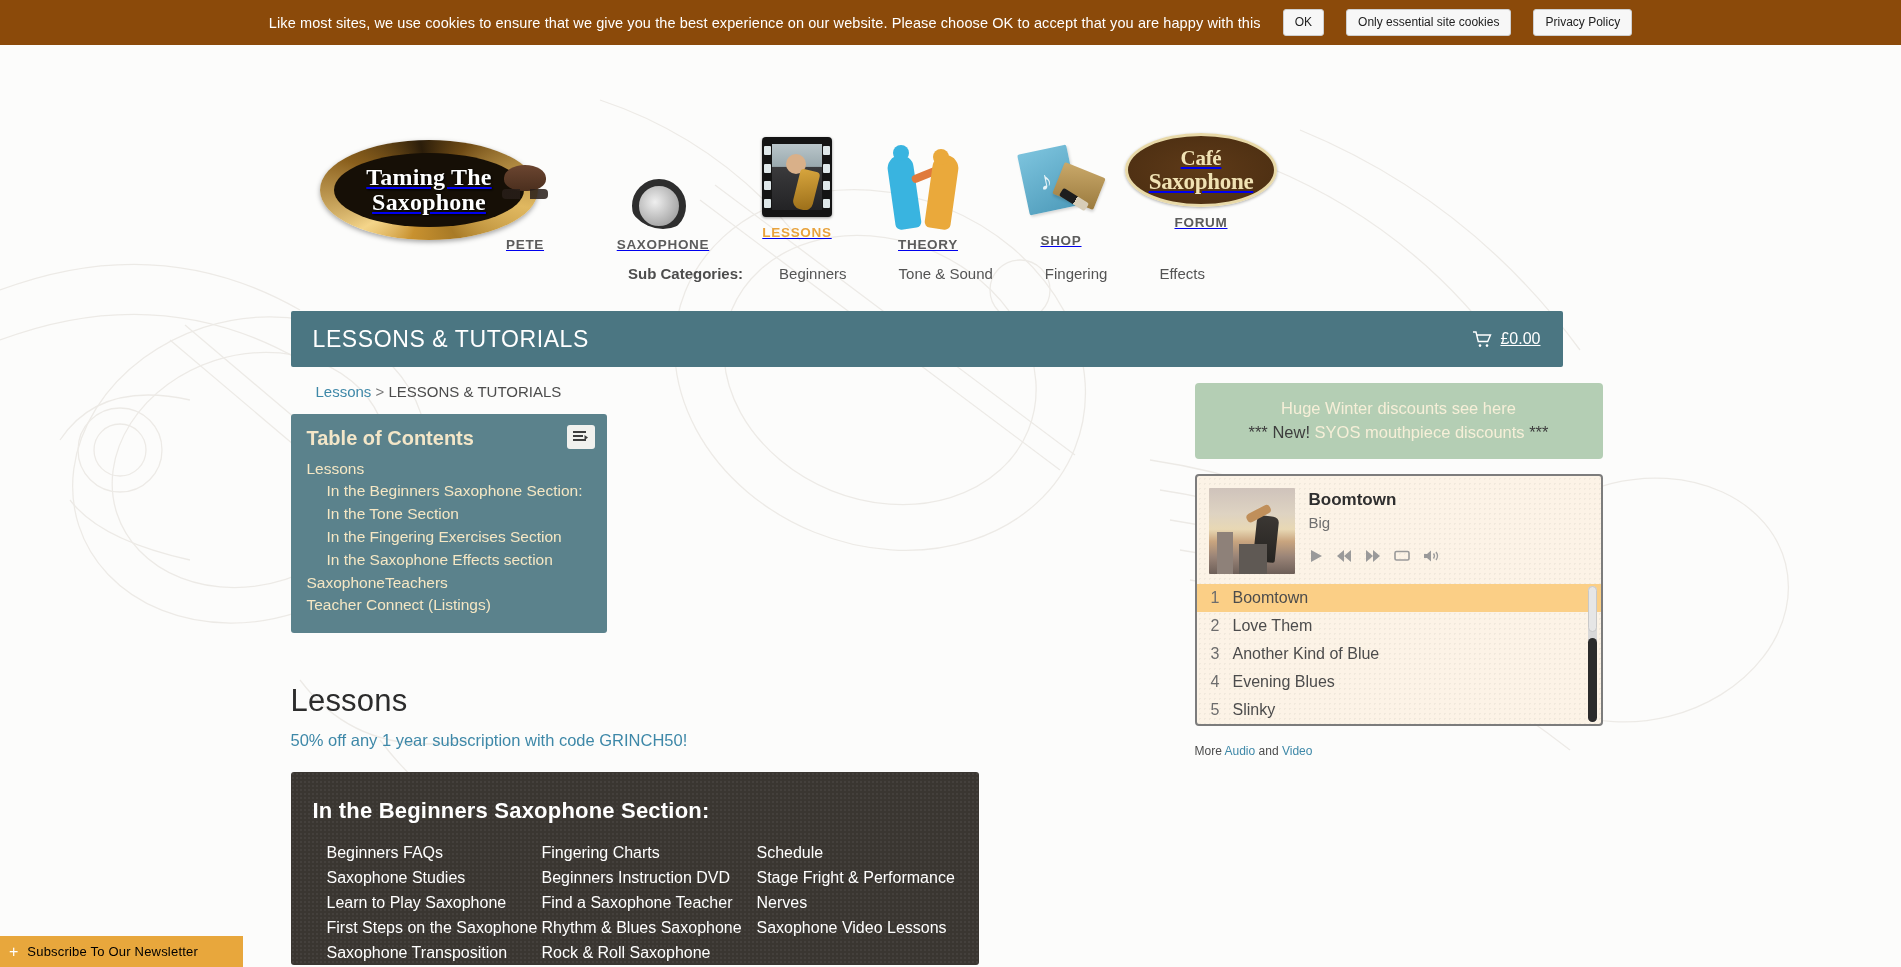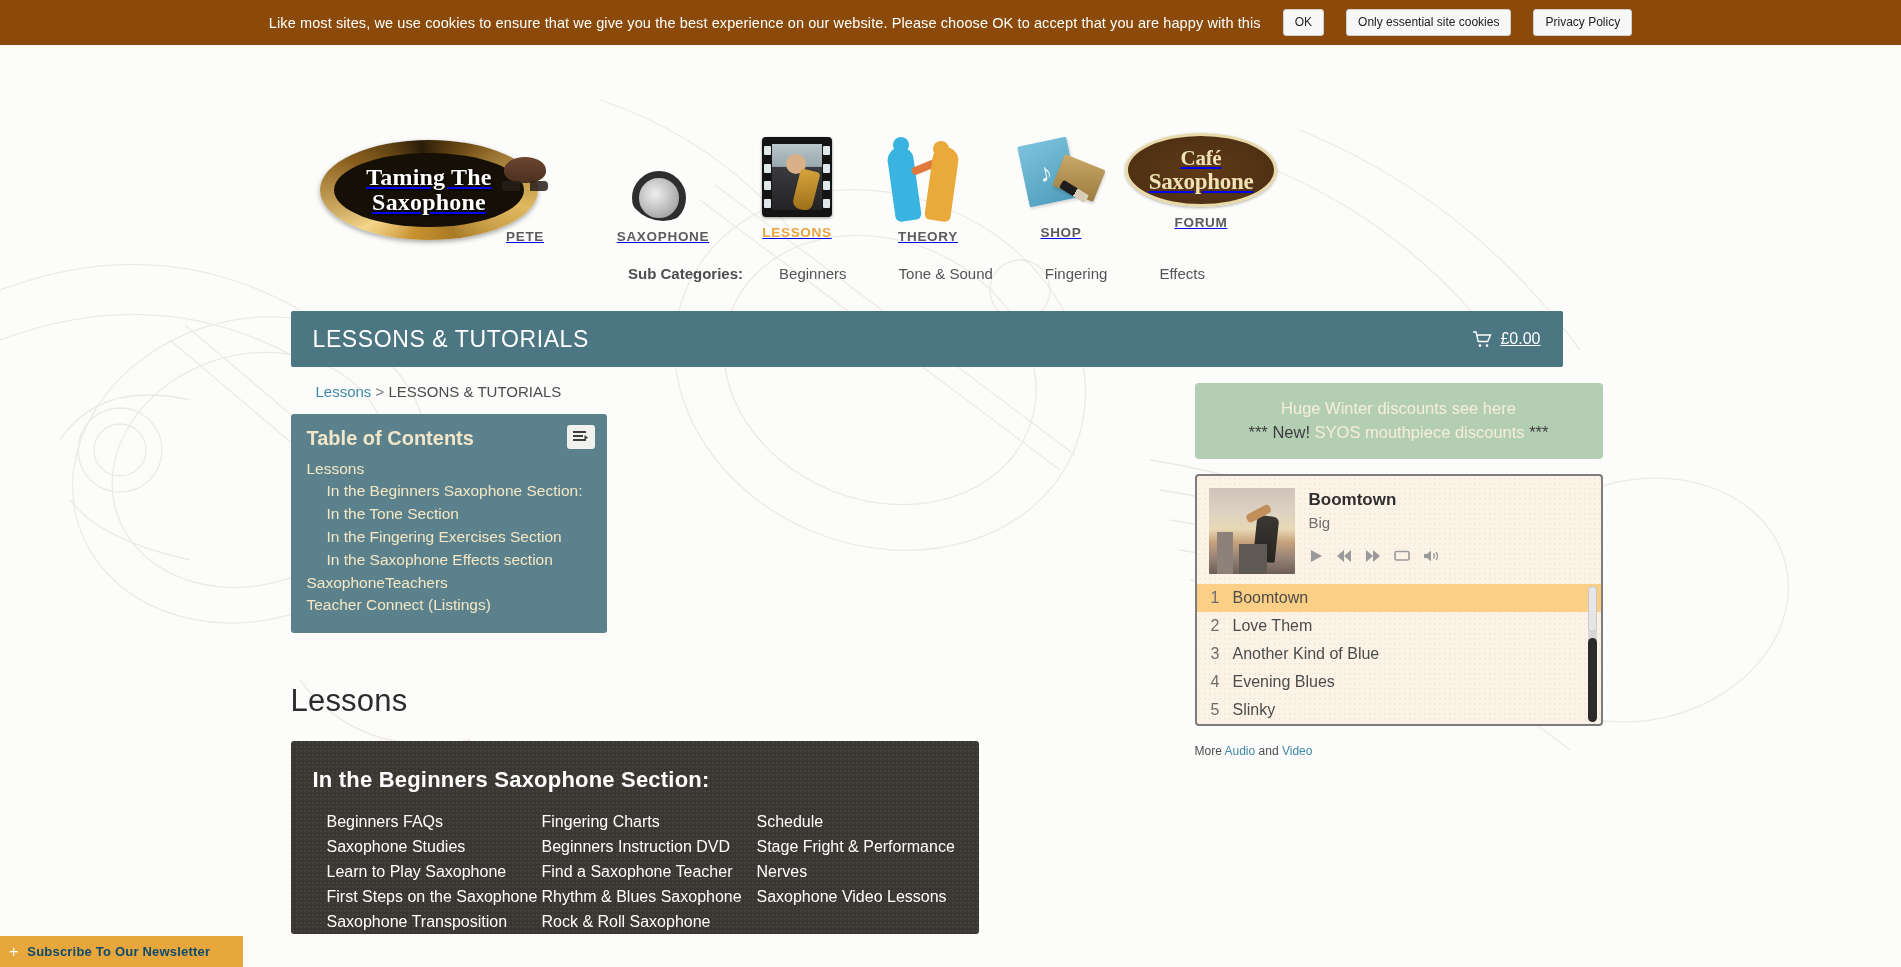--- a/index.html
+++ b/index.html
@@ -65,21 +65,21 @@
     border-radius:50%; background:#160f06;
   }
   .logo-oval span {
     position: relative; z-index: 3;
     color: #fff; font-family: "Liberation Serif", serif; font-weight: bold;
     font-size: 24px; line-height: 1.05; text-shadow: 1px 1px 2px #000;
     letter-spacing: .2px;
   }
 
   .nav-item {
-    position: absolute; top: 92px;
+    position: absolute; top: 100px;
     display: flex; flex-direction: column; align-items: center; width: 140px;
   }
   .nav-label {
     margin-top: 8px; font-size: 13.5px; font-weight: bold;
     letter-spacing: .7px; color: #5c5c5c;
   }
   .nav-item.active .nav-label { color: #e8a33d; }
 
   .nav-thumb-circle { width: 78px; height: 84px; border-radius: 50%; overflow: hidden; }
   .pete-face {
@@ -364,21 +364,21 @@
   .more-line a { color: #3e88a8; text-decoration: none; }
 
   
   .newsletter {
     position: fixed; left: 0; bottom: 0; z-index: 30;
     width: 243px; height: 31px; background: #e8a73c;
     display: flex; align-items: center; gap: 9px; padding-left: 9px;
     cursor: pointer;
   }
   .newsletter .plus { color:#fff; font-size: 16px; line-height: 1; }
-  .newsletter .txt { color: #0c4a6e; font-size: 13px; font-weight: bold; letter-spacing:.2px; }
+  .newsletter .txt { color: #000000; font-size: 13px; font-weight: normal; letter-spacing:.2px; }
 </style>
 </head>
 <body>
 
 <div class="bg-watermark">
   <svg viewBox="0 0 1901 930" preserveAspectRatio="none" aria-hidden="true">
     <g fill="none" stroke="#ded9d2" stroke-width="1.3">
       <ellipse cx="250" cy="430" rx="180" ry="150" transform="rotate(-18 250 430)"></ellipse>
       <ellipse cx="250" cy="430" rx="140" ry="115" transform="rotate(-18 250 430)"></ellipse>
       <path d="M60 400 q40 -60 130 -40 M70 460 q30 40 120 60"></path>
@@ -539,20 +539,21 @@
           <a href="#">Lessons</a>
           <a href="#" class="lvl2">In the Beginners Saxophone Section:</a>
           <a href="#" class="lvl2">In the Tone Section</a>
           <a href="#" class="lvl2">In the Fingering Exercises Section</a>
           <a href="#" class="lvl2">In the Saxophone Effects section</a>
           <a href="#">SaxophoneTeachers</a>
           <a href="#">Teacher Connect (Listings)</a>
         </div>
 
         <h2 class="section-title">Lessons</h2>
+        <a href="#" class="promo-line">50% off any 1 year subscription with code GRINCH50!</a>
 
         <div class="dark-box">
           <h3>In the Beginners Saxophone Section:</h3>
           <div class="link-cols">
             <div class="link-col">
               <a href="#">Beginners FAQs</a>
               <a href="#">Saxophone Studies</a>
               <a href="#">Learn to Play Saxophone</a>
               <a href="#">First Steps on the Saxophone</a>
               <a href="#">Saxophone Transposition</a>

